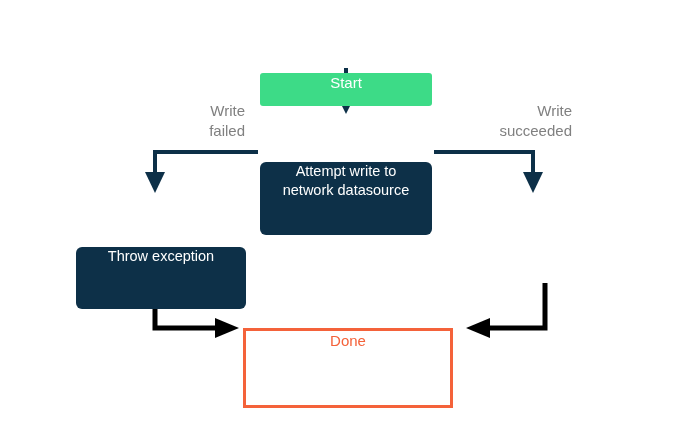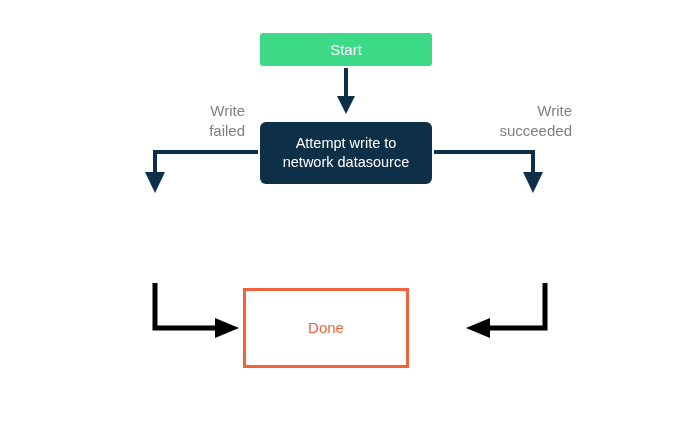--- a/index.html
+++ b/index.html
@@ -21,41 +21,41 @@
     position: absolute;
     left: 0;
     top: 0;
     width: 692px;
     height: 437px;
   }
   .node {
     position: absolute;
     box-sizing: border-box;
     display: flex;
-    align-items: center;
     justify-content: center;
     text-align: center;
     line-height: 1.28;
     z-index: 2;
+    margin-top: 40px;
   }
   .node-start {
     left: 260px;
     top: 33px;
     width: 172px;
     height: 33px;
     background: #3ddb87;
     border-radius: 3px;
     color: #ffffff;
     font-size: 15px;
   }
   .node-attempt {
     left: 260px;
     top: 122px;
     width: 172px;
-    height: 62px;
+    height: 73px;
     background: #0d3048;
     border-radius: 6px;
     color: #ffffff;
     font-size: 14.5px;
     padding: 0 21px;
   }
   .node-throw {
     left: 76px;
     top: 207px;
     width: 170px;
@@ -73,21 +73,21 @@
     height: 62px;
     background: #0d3048;
     border-radius: 6px;
     color: #ffffff;
     font-size: 14.5px;
     padding: 0 10px;
   }
   .node-done {
     left: 243px;
     top: 288px;
-    width: 166px;
+    width: 210px;
     height: 80px;
     background: #ffffff;
     border: 3px solid #f4623a;
     border-radius: 0;
     color: #f4623a;
     font-size: 15px;
   }
   .edge-label {
     position: absolute;
     color: #808080;
@@ -142,20 +142,23 @@
   </svg>
 
   <div class="node node-start">
     <span>Start</span>
   </div>
 
   <div class="node node-attempt">
     <span>Attempt write to network datasource</span>
   </div>
 
+  <div class="node node-throw">
+    <span>Throw exception</span>
+  </div>
 
 
   <div class="node node-done">
     <span>Done</span>
   </div>
 
   <div class="edge-label label-failed">Write
 failed</div>
 
   <div class="edge-label label-succeeded">Write

